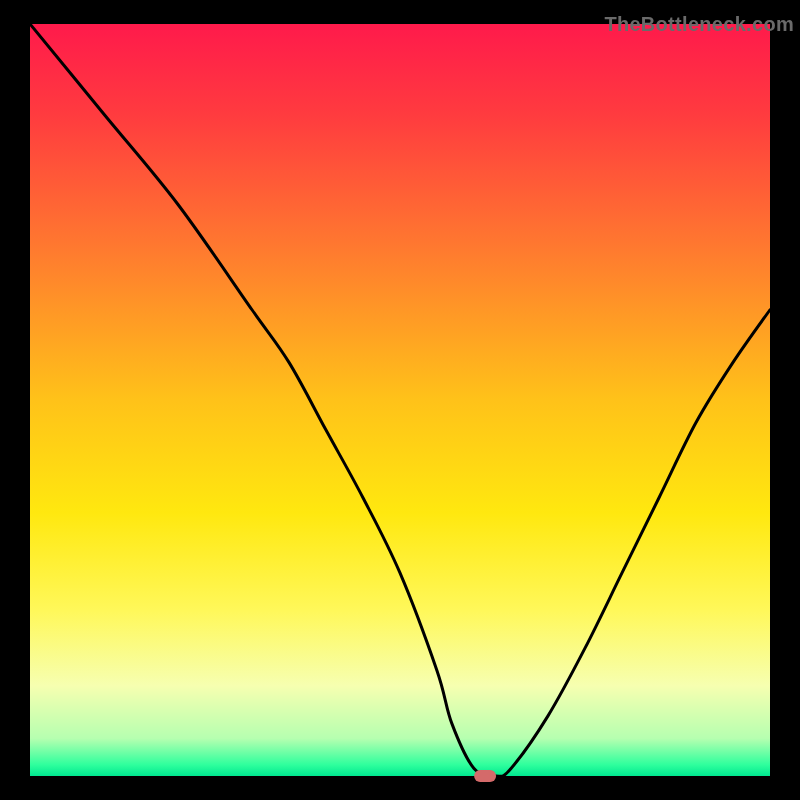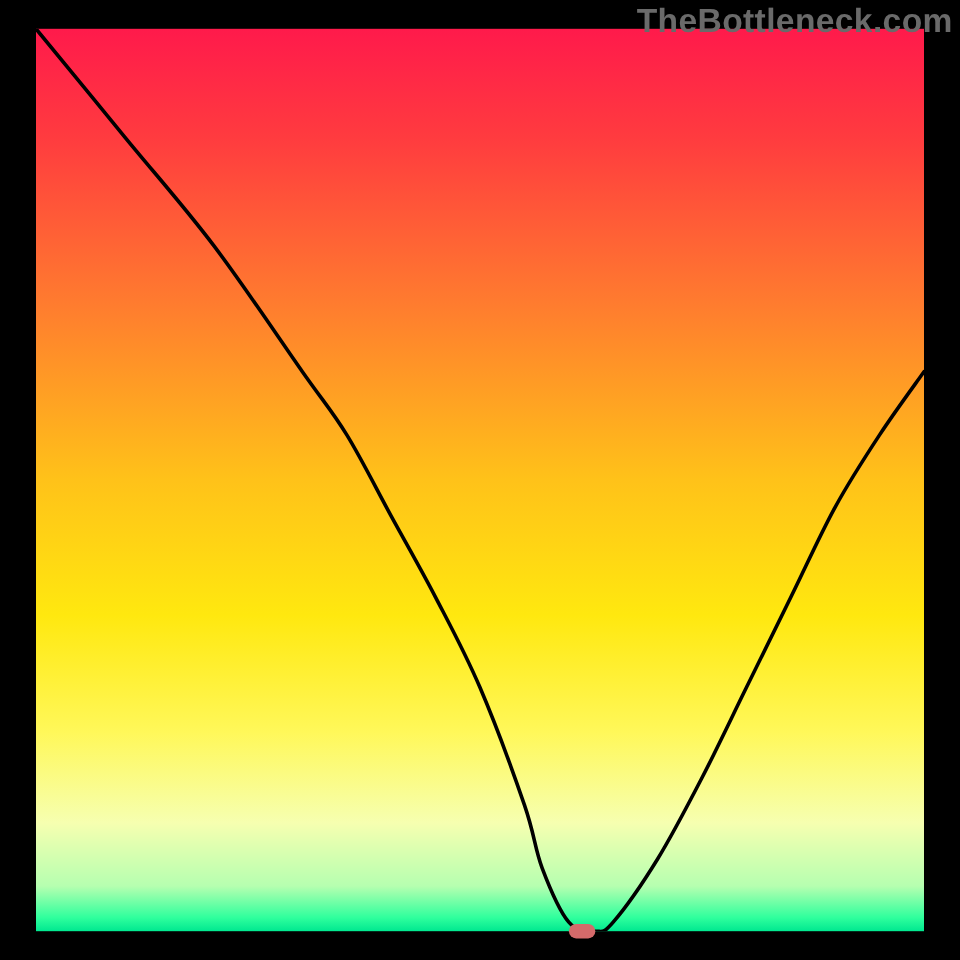--- a/index.html
+++ b/index.html
@@ -12,24 +12,24 @@
     font-family: Arial, Helvetica, sans-serif;
   }
   .frame {
     position: relative;
     width: 800px;
     height: 800px;
     background: #000;
   }
   .watermark {
     position: absolute;
-    top: 2px;
+    top: 13px;
     right: 6px;
     color: #6a6a6a;
-    font-size: 28px;
+    font-size: 20px;
     font-weight: 600;
     letter-spacing: 0.3px;
     z-index: 10;
   }
   svg {
     position: absolute;
     top: 0;
     left: 0;
   }
 </style>

